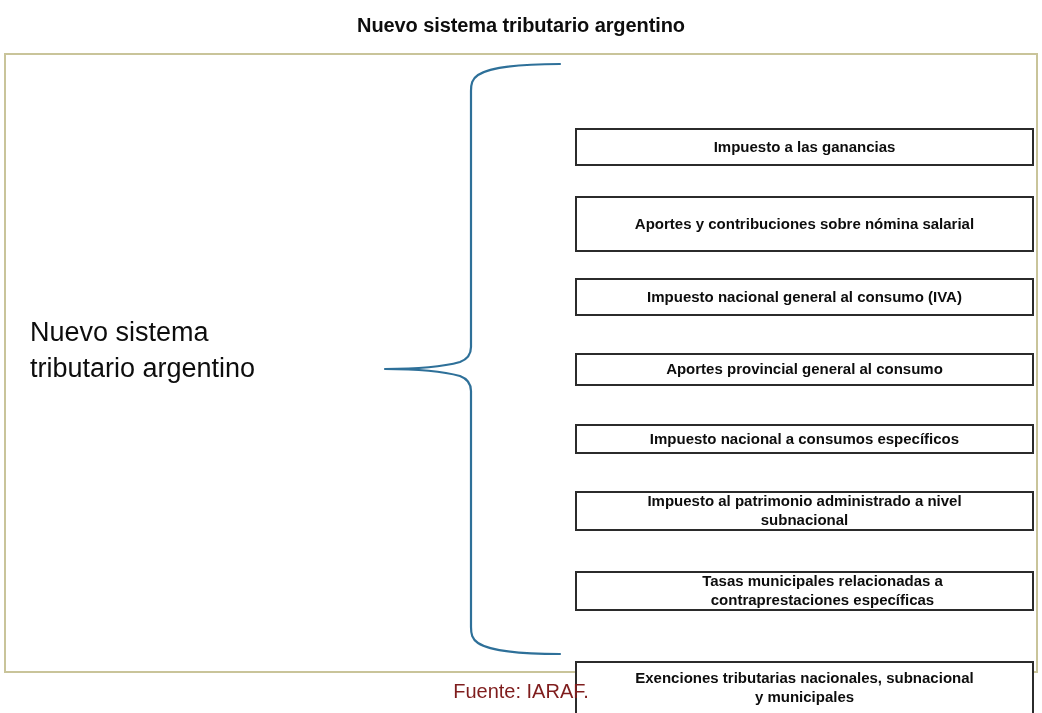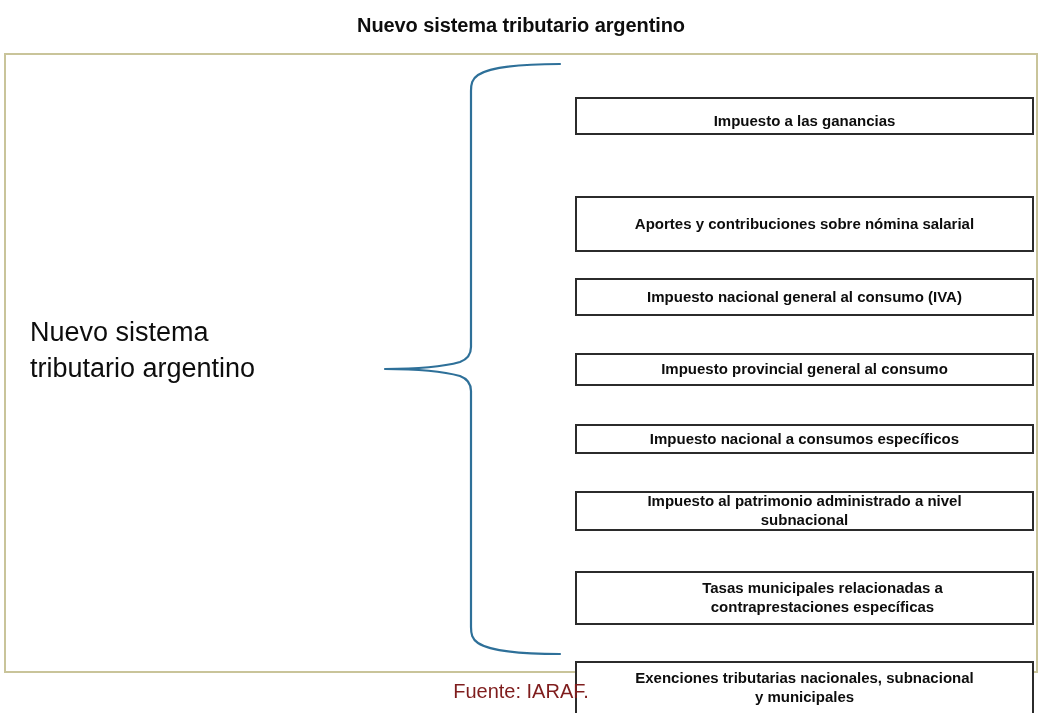--- a/index.html
+++ b/index.html
@@ -121,46 +121,46 @@
              L 101 292
              C 101 299, 98 304, 90 307
              C 72 312, 40 314, 15 314
              C 40 314, 72 316, 90 321
              C 98 324, 101 329, 101 336
              L 101 572
              C 101 579, 102 584, 108 588
              C 120 596, 150 599, 190 599" fill="none" stroke="#2e7099" stroke-width="2.2" stroke-linecap="round" stroke-linejoin="round"></path>
   </svg>
 
-  <div class="node-box" style="top:97px;height:38px;align-items:flex-end;">
+  <div class="node-box" style="top:128px;height:38px;">
     <span>Impuesto a las ganancias</span>
   </div>
 
   <div class="node-box" style="top:196px;height:56px;">
     <span>Aportes y contribuciones sobre nómina salarial</span>
   </div>
 
   <div class="node-box" style="top:278px;height:38px;align-items:center;">
     <span>Impuesto nacional general al consumo (IVA)</span>
   </div>
 
   <div class="node-box" style="top:353px;height:33px;">
-    <span>Impuesto provincial general al consumo</span>
+    <span>Aportes provincial general al consumo</span>
   </div>
 
   <div class="node-box" style="top:424px;height:30px;">
     <span>Impuesto nacional a consumos específicos</span>
   </div>
 
   <div class="node-box" style="top:491px;height:40px;">
     <span>Impuesto al patrimonio administrado a nivel
 subnacional</span>
   </div>
 
-  <div class="node-box" style="top:571px;height:54px;padding-left:44px;">
+  <div class="node-box" style="top:571px;height:40px;padding-left:44px;">
     <span>Tasas municipales relacionadas a
 contraprestaciones específicas</span>
   </div>
 
   <div class="node-box" style="top:661px;height:54px;">
     <span>Exenciones tributarias nacionales, subnacional
 y municipales</span>
   </div>
 
   <div id="source-note">Fuente: IARAF.</div>

